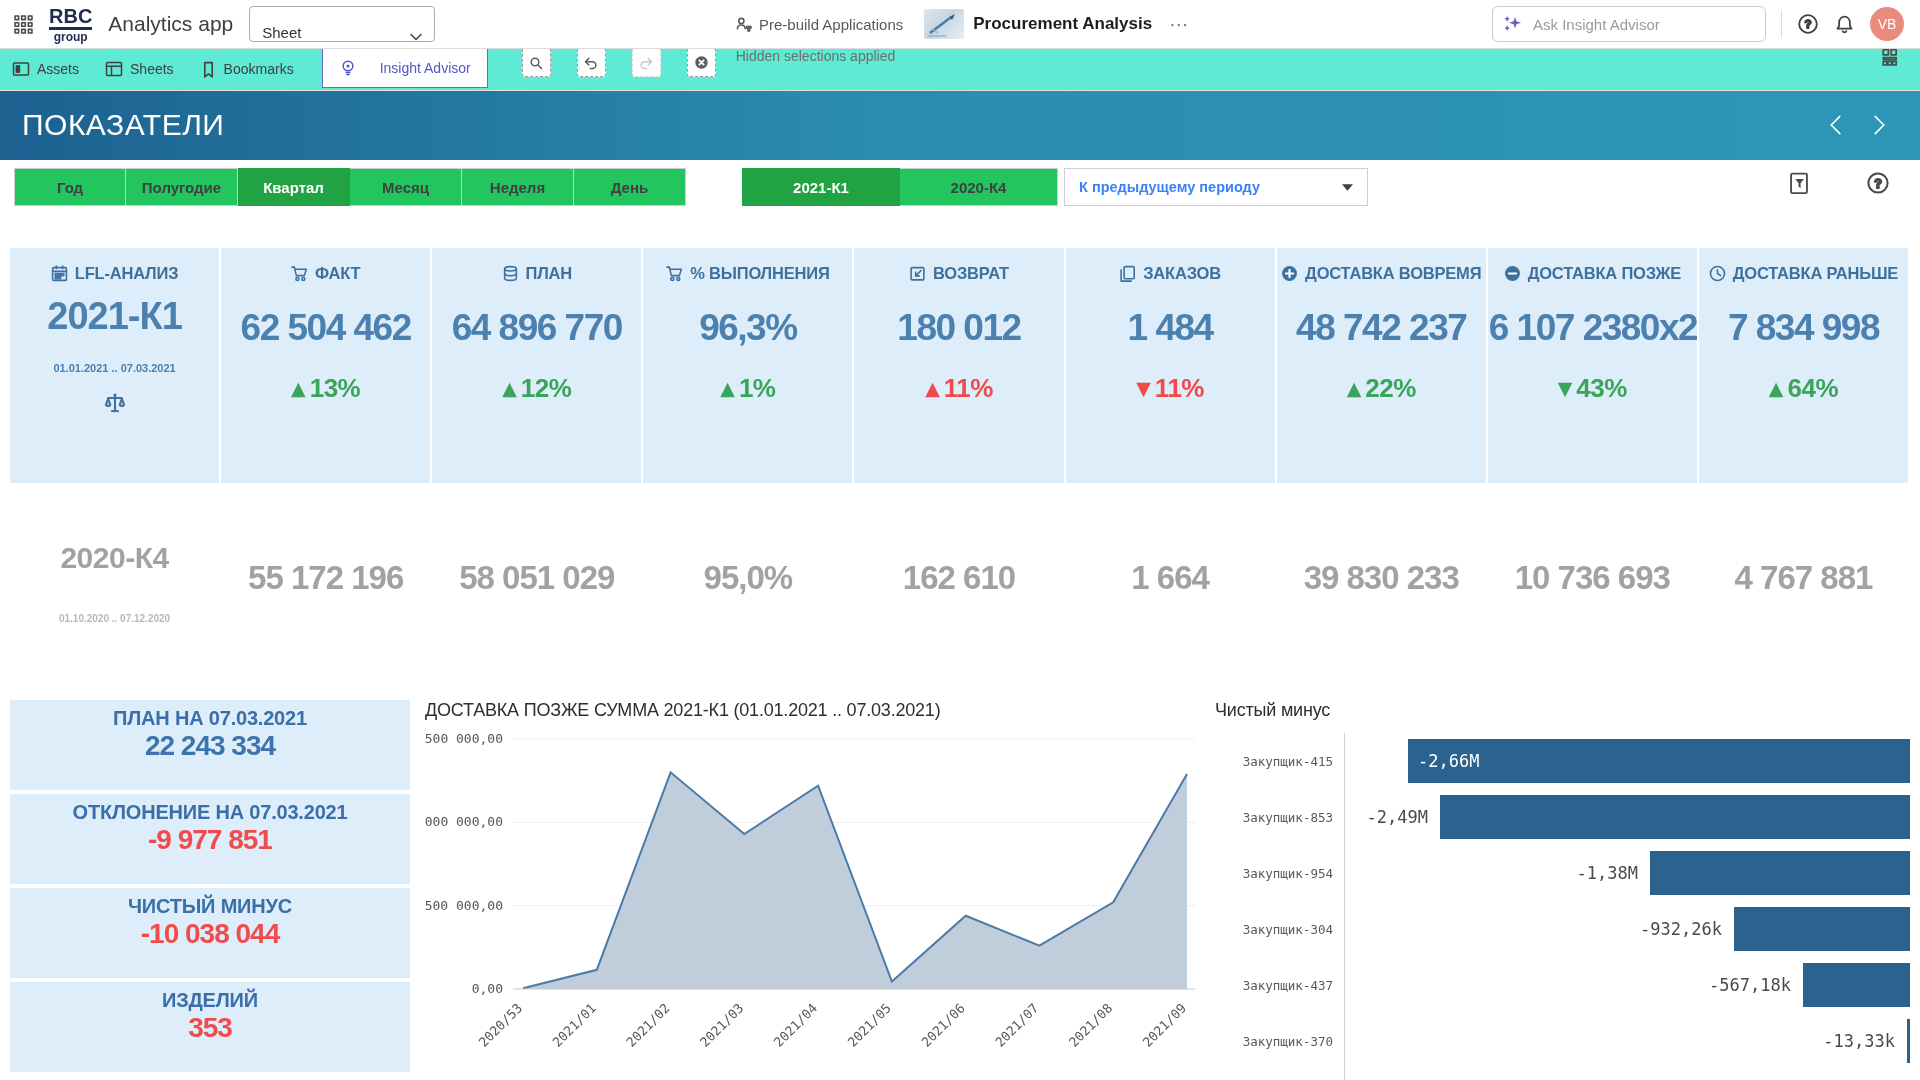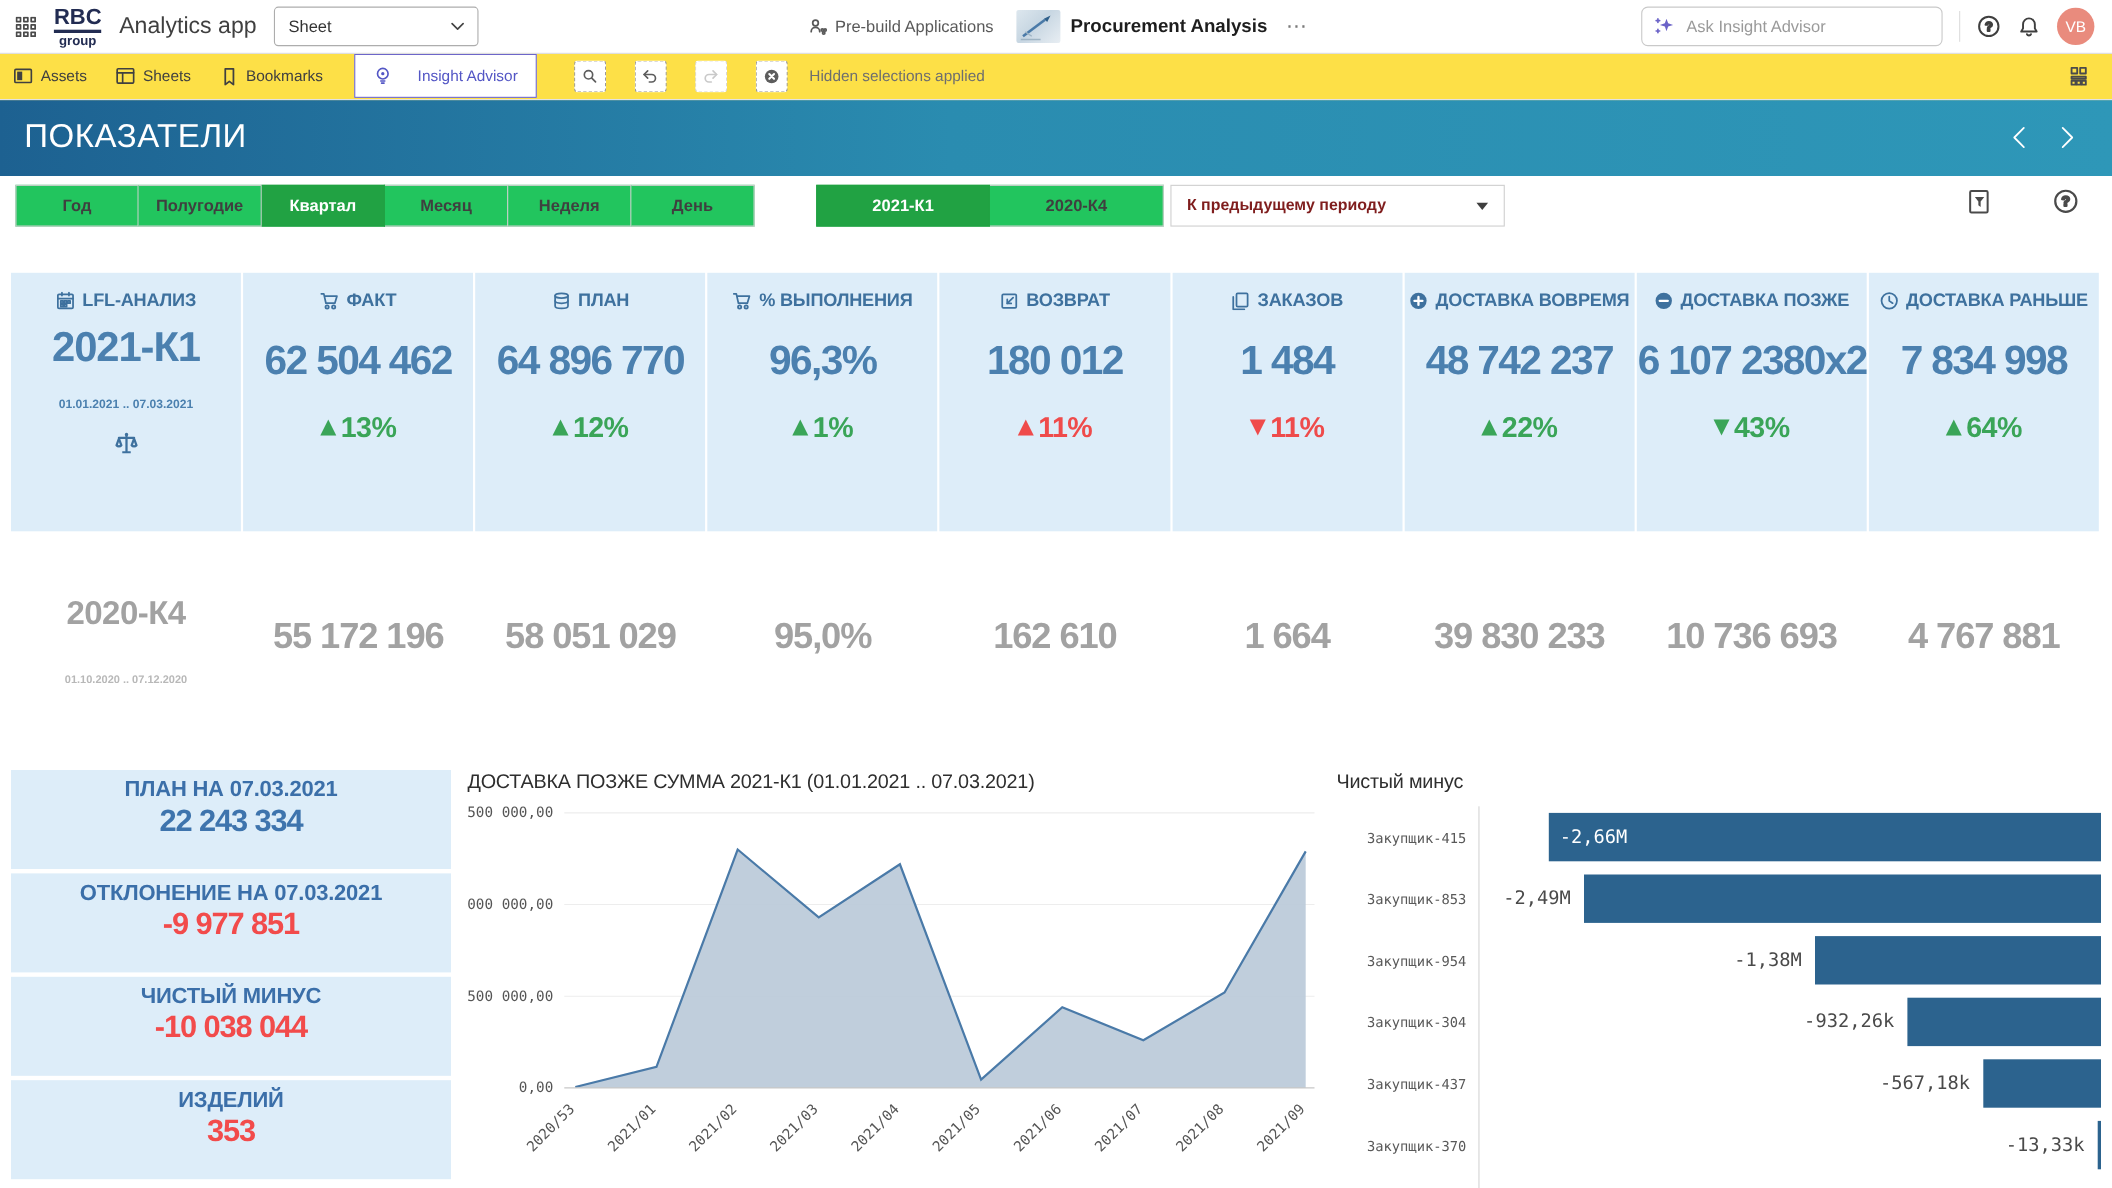--- a/index.html
+++ b/index.html
@@ -12,37 +12,37 @@
   .ic .w{stroke:#fff;stroke-width:2;fill:none}
 
   
   .topbar{position:absolute;left:0;top:0;width:1920px;height:48px;background:#fff;border-bottom:1px solid #dcdcdc;z-index:5}
   .topbar-left{position:absolute;left:14px;top:0;height:48px;display:flex;align-items:center;gap:16px}
   .menu-grid{color:#4a4a4a;cursor:pointer}
   .logo{display:flex;flex-direction:column;align-items:center;line-height:1;color:#222c52;cursor:default}
   .logo .l1{font-size:20px;font-weight:800;letter-spacing:0;border-bottom:3px solid #222c52;padding-bottom:1px}
   .logo .l2{font-size:12px;font-weight:800;margin-top:1px}
   .app-title{font-size:21px;color:#3f3f3f;white-space:nowrap}
-  .sheet-select{width:160px;height:34px;border:1px solid #adadad;border-radius:4px;display:flex;align-items:center;padding:0 12px;font-size:15px;color:#333;cursor:pointer;background:#fff}
+  .sheet-select{width:160px;height:34px;border:1px solid #adadad;border-radius:4px;display:flex;align-items:flex-end;padding:0 12px;font-size:15px;color:#333;cursor:pointer;background:#fff}
   .sheet-select .arr{margin-left:auto;color:#444}
   .header-center{position:absolute;left:735px;top:0;height:48px;display:flex;align-items:center;gap:9px}
   .prebuild{display:flex;align-items:center;gap:7px;font-size:15px;color:#595959;cursor:pointer;margin-right:12px}
   .thumb{width:40px;height:30px;border-radius:2px;background:linear-gradient(135deg,#dde7ee 0%,#c7d6e2 45%,#e8eef3 100%);position:relative;overflow:hidden}
   .appname{font-size:17px;font-weight:bold;color:#1d1d1d;white-space:nowrap}
   .more-dots{font-size:19px;color:#7a7a7a;letter-spacing:2px;cursor:pointer;margin-left:8px}
   .topbar-right{position:absolute;right:16px;top:0;height:48px;display:flex;align-items:center;gap:15px}
   .ask-box{width:250px;height:34px;border:1px solid #c9c9c9;border-radius:6px;display:flex;align-items:center;gap:9px;padding:0 11px;background:#fff}
   .ask-box input{border:none;outline:none;font-size:15px;width:100%;font-family:"Liberation Sans",sans-serif;color:#333}
   .ask-box input::placeholder{color:#9a9a9a}
   .v-div{width:1px;height:28px;background:#ddd}
   .tb-circle{color:#3f3f3f;cursor:pointer}
   .avatar{width:34px;height:34px;border-radius:50%;background:#e98b7d;color:#fff;font-size:14px;font-weight:normal;display:flex;align-items:center;justify-content:center;cursor:pointer}
 
   
-  .toolbar{position:absolute;left:0;top:48px;width:1920px;height:42px;background:#fde047;border-bottom:1px solid #e2e2e2;display:flex;align-items:center;z-index:4}
+  .toolbar{position:absolute;left:0;top:48px;width:1920px;height:42px;background:#5eead4;border-bottom:1px solid #e2e2e2;display:flex;z-index:4}
   .tb-item{display:flex;align-items:center;gap:7px;font-size:14px;color:#404040;margin-left:26px;cursor:pointer;white-space:nowrap}
   .tb-item:first-child{margin-left:12px}
   .insight-box{height:40px;display:flex;align-items:center;gap:23px;padding:0 16px;border:1px solid #6d66c9;color:#5356c5;font-size:14px;margin-left:28px;cursor:pointer;background:#fff;box-sizing:border-box}
   .tb-iconbtn{width:27px;height:27px;border:1px dashed #9a9a9a;border-radius:3px;display:flex;align-items:center;justify-content:center;color:#5d5d5d;cursor:pointer;background:#fff}
   .tb-iconbtn.first{margin-left:34px}
   .tb-iconbtn + .tb-iconbtn{margin-left:26px}
   .tb-iconbtn.disabled{color:#c9c9c9;border-color:#d8d8d8}
   .hidden-sel{font-size:14px;color:#6e6e6e;margin-left:20px}
   .tb-right{margin-left:auto;margin-right:20px;color:#4a4a4a;cursor:pointer}
 
@@ -55,21 +55,21 @@
   
   .filterrow{position:absolute;left:0;top:160px;width:1920px;height:54px;background:#fff}
   .fgroup{position:absolute;top:8px;display:flex}
   #period-group{left:14px}
   #quarter-group{left:742px}
   .fbtn{height:38px;background:#22c55e;border:1px solid #cfcfcf;border-left-width:0;font-size:15px;font-weight:bold;color:#3f3f3f;display:flex;align-items:center;justify-content:center;cursor:pointer;box-sizing:border-box;font-family:"Liberation Sans",sans-serif}
   .fbtn:first-child{border-left-width:1px}
   .fbtn.sel{background:#21a243;border-color:#21a243;color:#fff}
   #period-group .fbtn{width:112px}
   #quarter-group .fbtn{width:158px}
-  .compare-select{position:absolute;left:1064px;top:8px;width:304px;height:38px;border:1px solid #cfcfcf;display:flex;align-items:center;padding:0 14px;font-size:14.5px;font-weight:bold;color:#7f1d1d;cursor:pointer;box-sizing:border-box;background:#fff}
+  .compare-select{position:absolute;left:1064px;top:8px;width:304px;height:38px;border:1px solid #cfcfcf;display:flex;align-items:center;padding:0 14px;font-size:14.5px;font-weight:bold;color:#3b82f6;cursor:pointer;box-sizing:border-box;background:#fff}
   .compare-select .caret{margin-left:auto;color:#3f3f3f}
   .fr-icon{position:absolute;top:11px;color:#4a4a4a;cursor:pointer}
   .fr-icon.exp{left:1788px}
   .fr-icon.hlp{left:1866px}
 
   
   .kpi-grid{position:absolute;left:10px;top:248px;width:1898px;height:235px;display:grid;grid-template-columns:repeat(9,1fr);gap:2px}
   .kpi-card{background:#ddedf9;display:flex;flex-direction:column;align-items:center;overflow:hidden}
   .kpi-head{margin-top:16px;display:flex;align-items:center;gap:7px;color:#3e719e;font-weight:bold;font-size:16.5px;letter-spacing:-.2px;white-space:nowrap}
   .kpi-value{margin-top:24px;font-size:37px;font-weight:bold;color:#4b80af;letter-spacing:-1.5px;white-space:nowrap}

